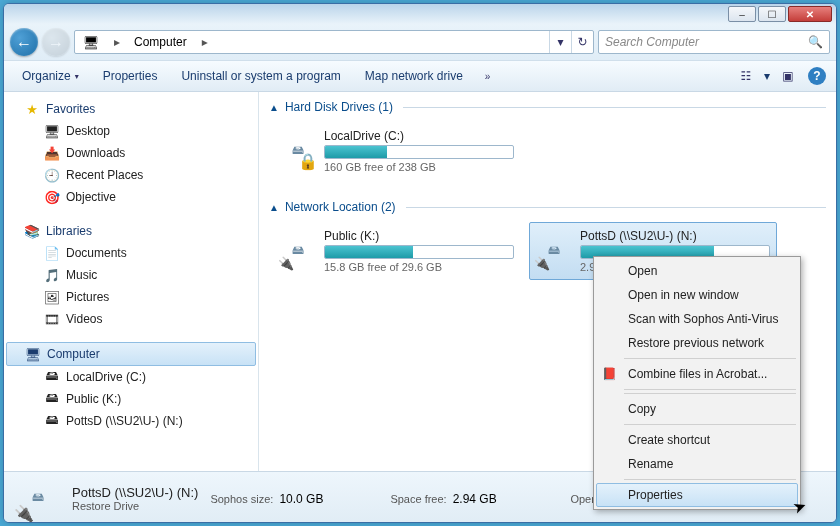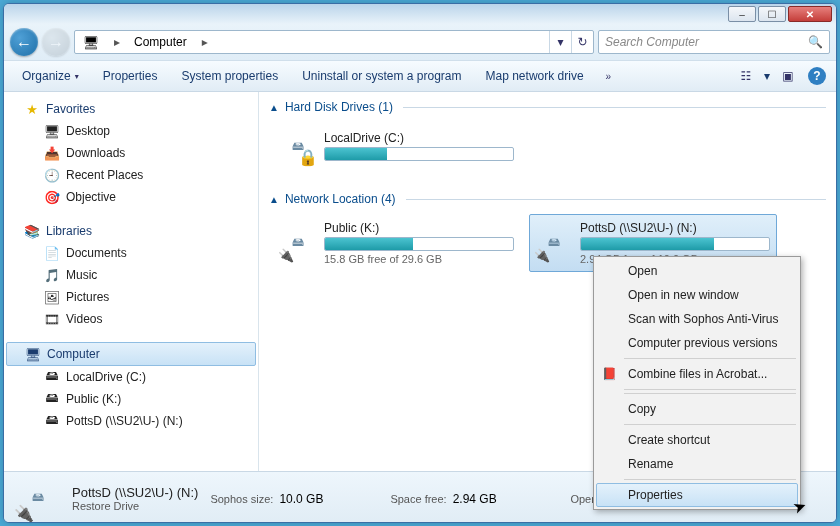--- a/index.html
+++ b/index.html
@@ -107,21 +107,20 @@
       <span class="mag">🔍</span>
     </div>
   </div>
 
   <div class="toolbar">
     <div class="tool">
         <span>Organize</span>
         <span class="dd">▾</span>
       </div>
     <div class="tool">Properties</div>
-    <div class="tool">System properties</div>
     <div class="tool">Uninstall or system a program</div>
     <div class="tool">Map network drive</div>
     <div class="chev">»</div>
     <div class="spacer"></div>
     <div class="ibtn">☷</div>
     <span class="dd">▾</span>
     <div class="ibtn">▣</div>
     <div class="ibtn help">?</div>
   </div>
 
@@ -203,28 +202,29 @@
           <div class="drive">
             <div class="drvicon">
                 <span>🖴</span>
                 <span style="position:absolute;right:-2px;bottom:-2px;font-size:16px;color:#b08000">🔒</span>
               </div>
             <div class="drvinfo">
               <div class="drvname">LocalDrive (C:)</div>
               <div class="bar">
                   <div class="fill" style="width:33%"></div>
                 </div>
+              <div class="drvfree">160 GB free of 238 GB</div>
             </div>
           </div>
         </div>
       </div>
       <div class="group">
         <div class="group-head">
             <span class="tri">▲</span>
-            <span>Network Location (4)</span>
+            <span>Network Location (2)</span>
             <span class="line"></span>
           </div>
         <div class="drives">
           <div class="drive">
             <div class="drvicon">
                 <span>🖴</span>
                 <span class="netplug">🔌</span>
               </div>
             <div class="drvinfo">
               <div class="drvname">Public (K:)</div>
@@ -277,21 +277,21 @@
         </div>
     </div>
   </div>
 
 </div>
 
 <div class="ctxmenu">
   <div class="mi bold">Open</div>
   <div class="mi">Open in new window</div>
   <div class="mi">Scan with Sophos Anti-Virus</div>
-  <div class="mi">Computer previous versions</div>
+  <div class="mi">Restore previous network</div>
   <div class="msep"></div>
   <div class="mi">
       <span class="mico">📕</span>
       <span>Combine files in Acrobat...</span>
     </div>
   <div class="msep"></div>
   <div class="msep"></div>
   <div class="mi">Copy</div>
   <div class="msep"></div>
   <div class="mi">Create shortcut</div>

